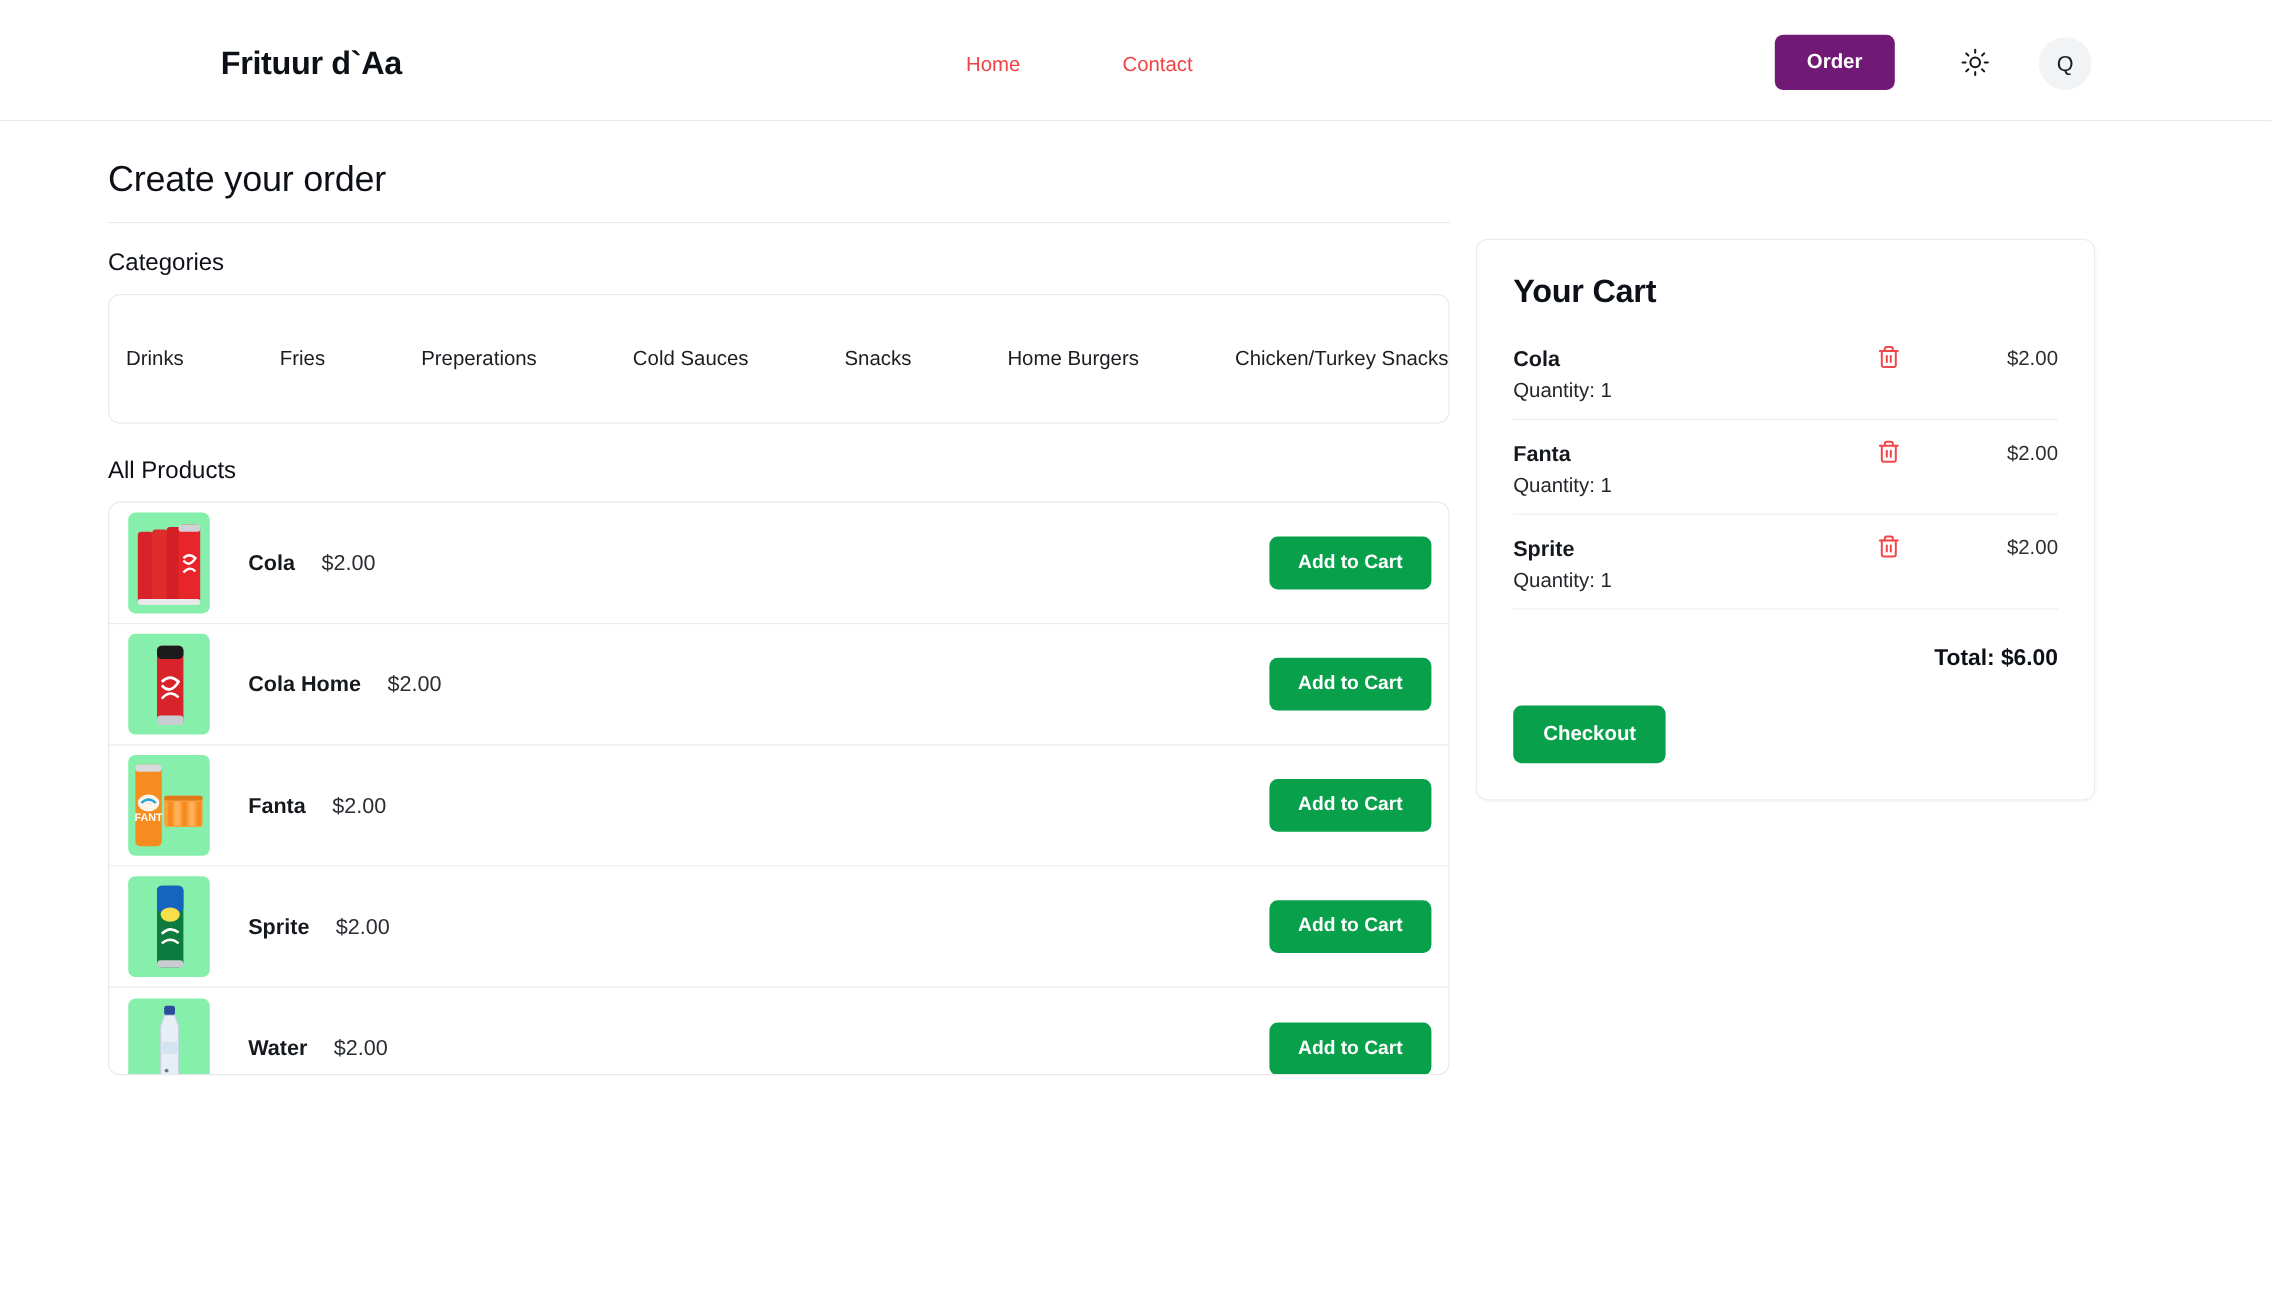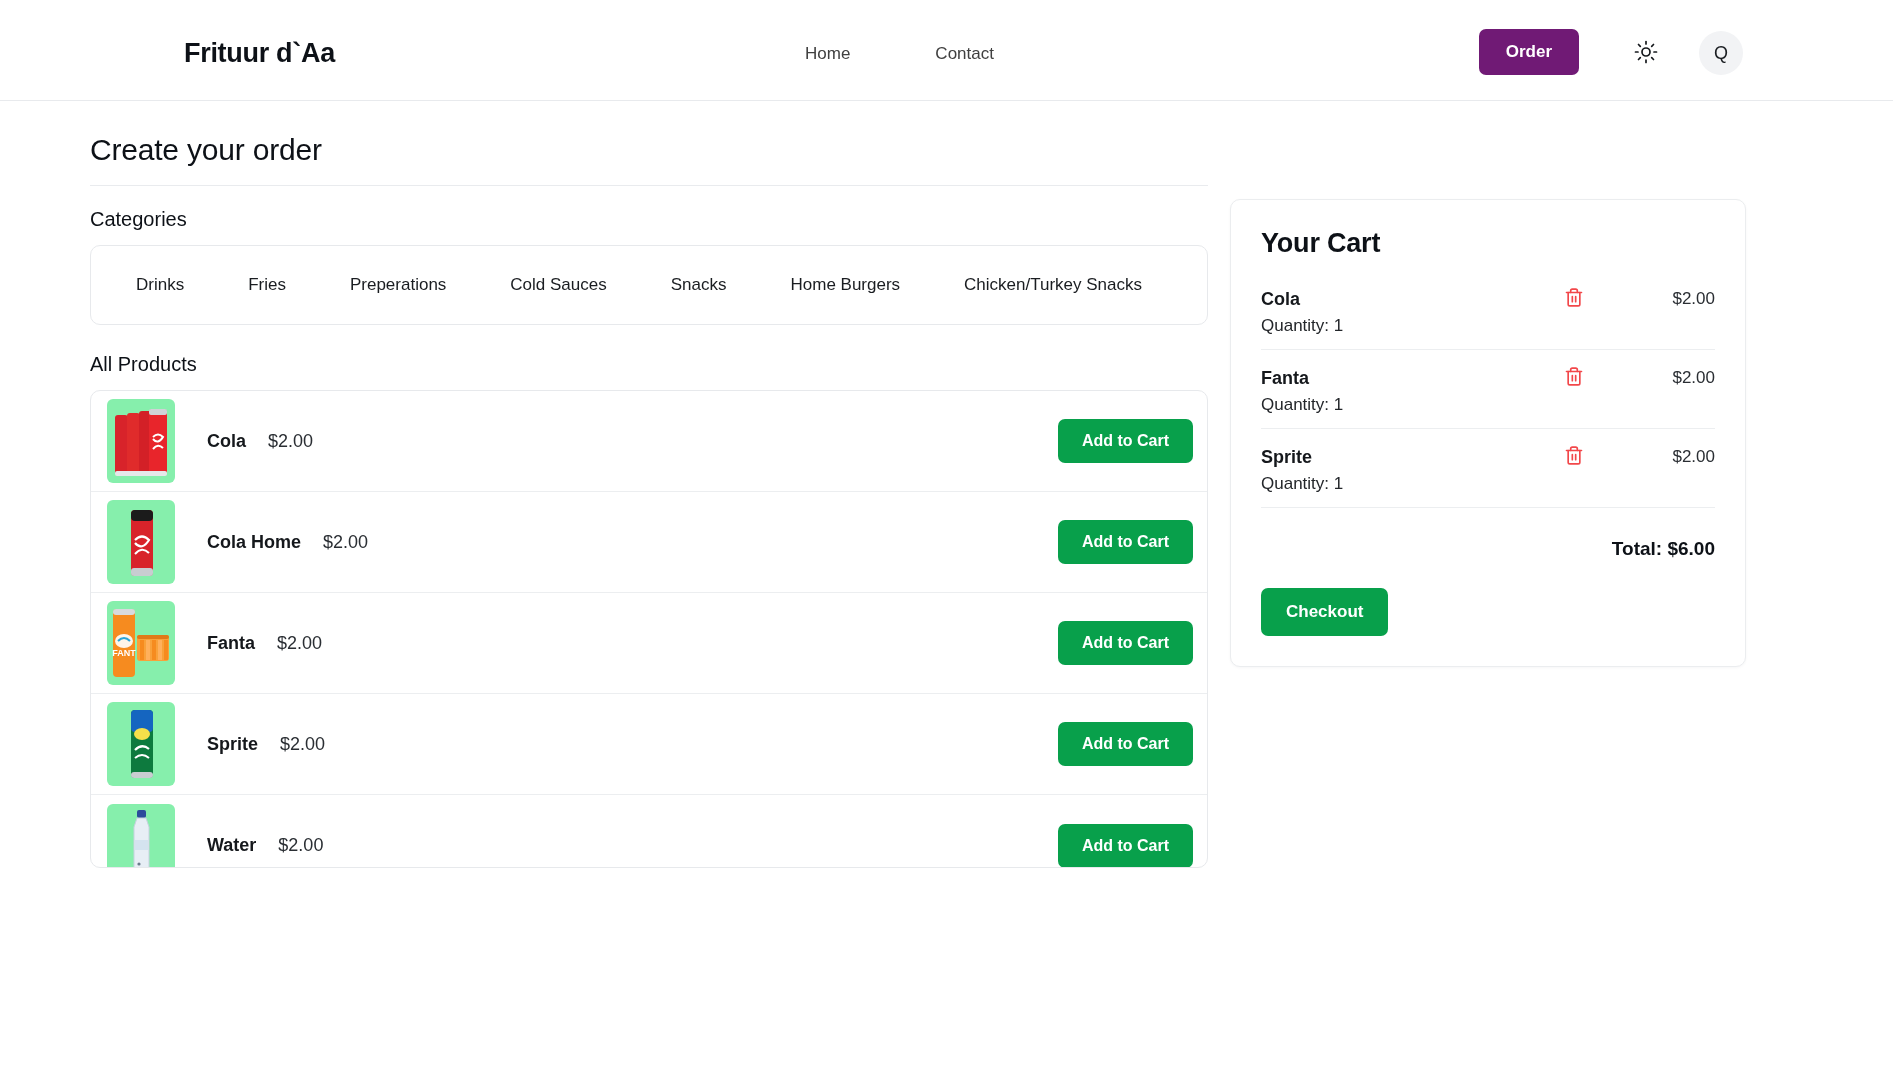--- a/index.html
+++ b/index.html
@@ -32,21 +32,21 @@
   }
   .main-nav {
     position: absolute;
     left: 795px;
     top: 42px;
     display: flex;
     gap: 0px;
   }
   .nav-link {
     font-size: 17px;
-    color: #404040;
+    color: #ef4444;
     text-decoration: none;
     padding: 2px 10px;
     cursor: pointer;
   }
   .nav-link.nav-contact { margin-left: 65px; }
   .header-actions {
     position: absolute;
     right: 150px;
     top: 28px;
     display: flex;
@@ -123,39 +123,39 @@
     font-weight: 400;
     margin: 0 0 14px 0;
     color: #0d1117;
   }
 
   
   .categories-card {
     border: 1px solid #e7e9ec;
     border-radius: 10px;
     background: #ffffff;
-    height: 80px;
+    height: 108px;
     display: flex;
     align-items: center;
-    padding: 0 37px;
+    padding: 0 6px;
     margin-bottom: 28px;
   }
   .cat-list {
     display: flex;
     align-items: center;
     width: 100%;
   }
   .cat-item {
     font-size: 17px;
     color: #1a1d21;
     cursor: pointer;
     padding: 6px 8px;
     white-space: nowrap;
   }
-  .cat-item + .cat-item { margin-left: 48px; }
+  .cat-item + .cat-item { margin-left: 64px; }
 
   
   .products-card {
     border: 1px solid #e7e9ec;
     border-radius: 10px;
     background: #ffffff;
     height: 478px;
     overflow: hidden;
     position: relative;
   }

